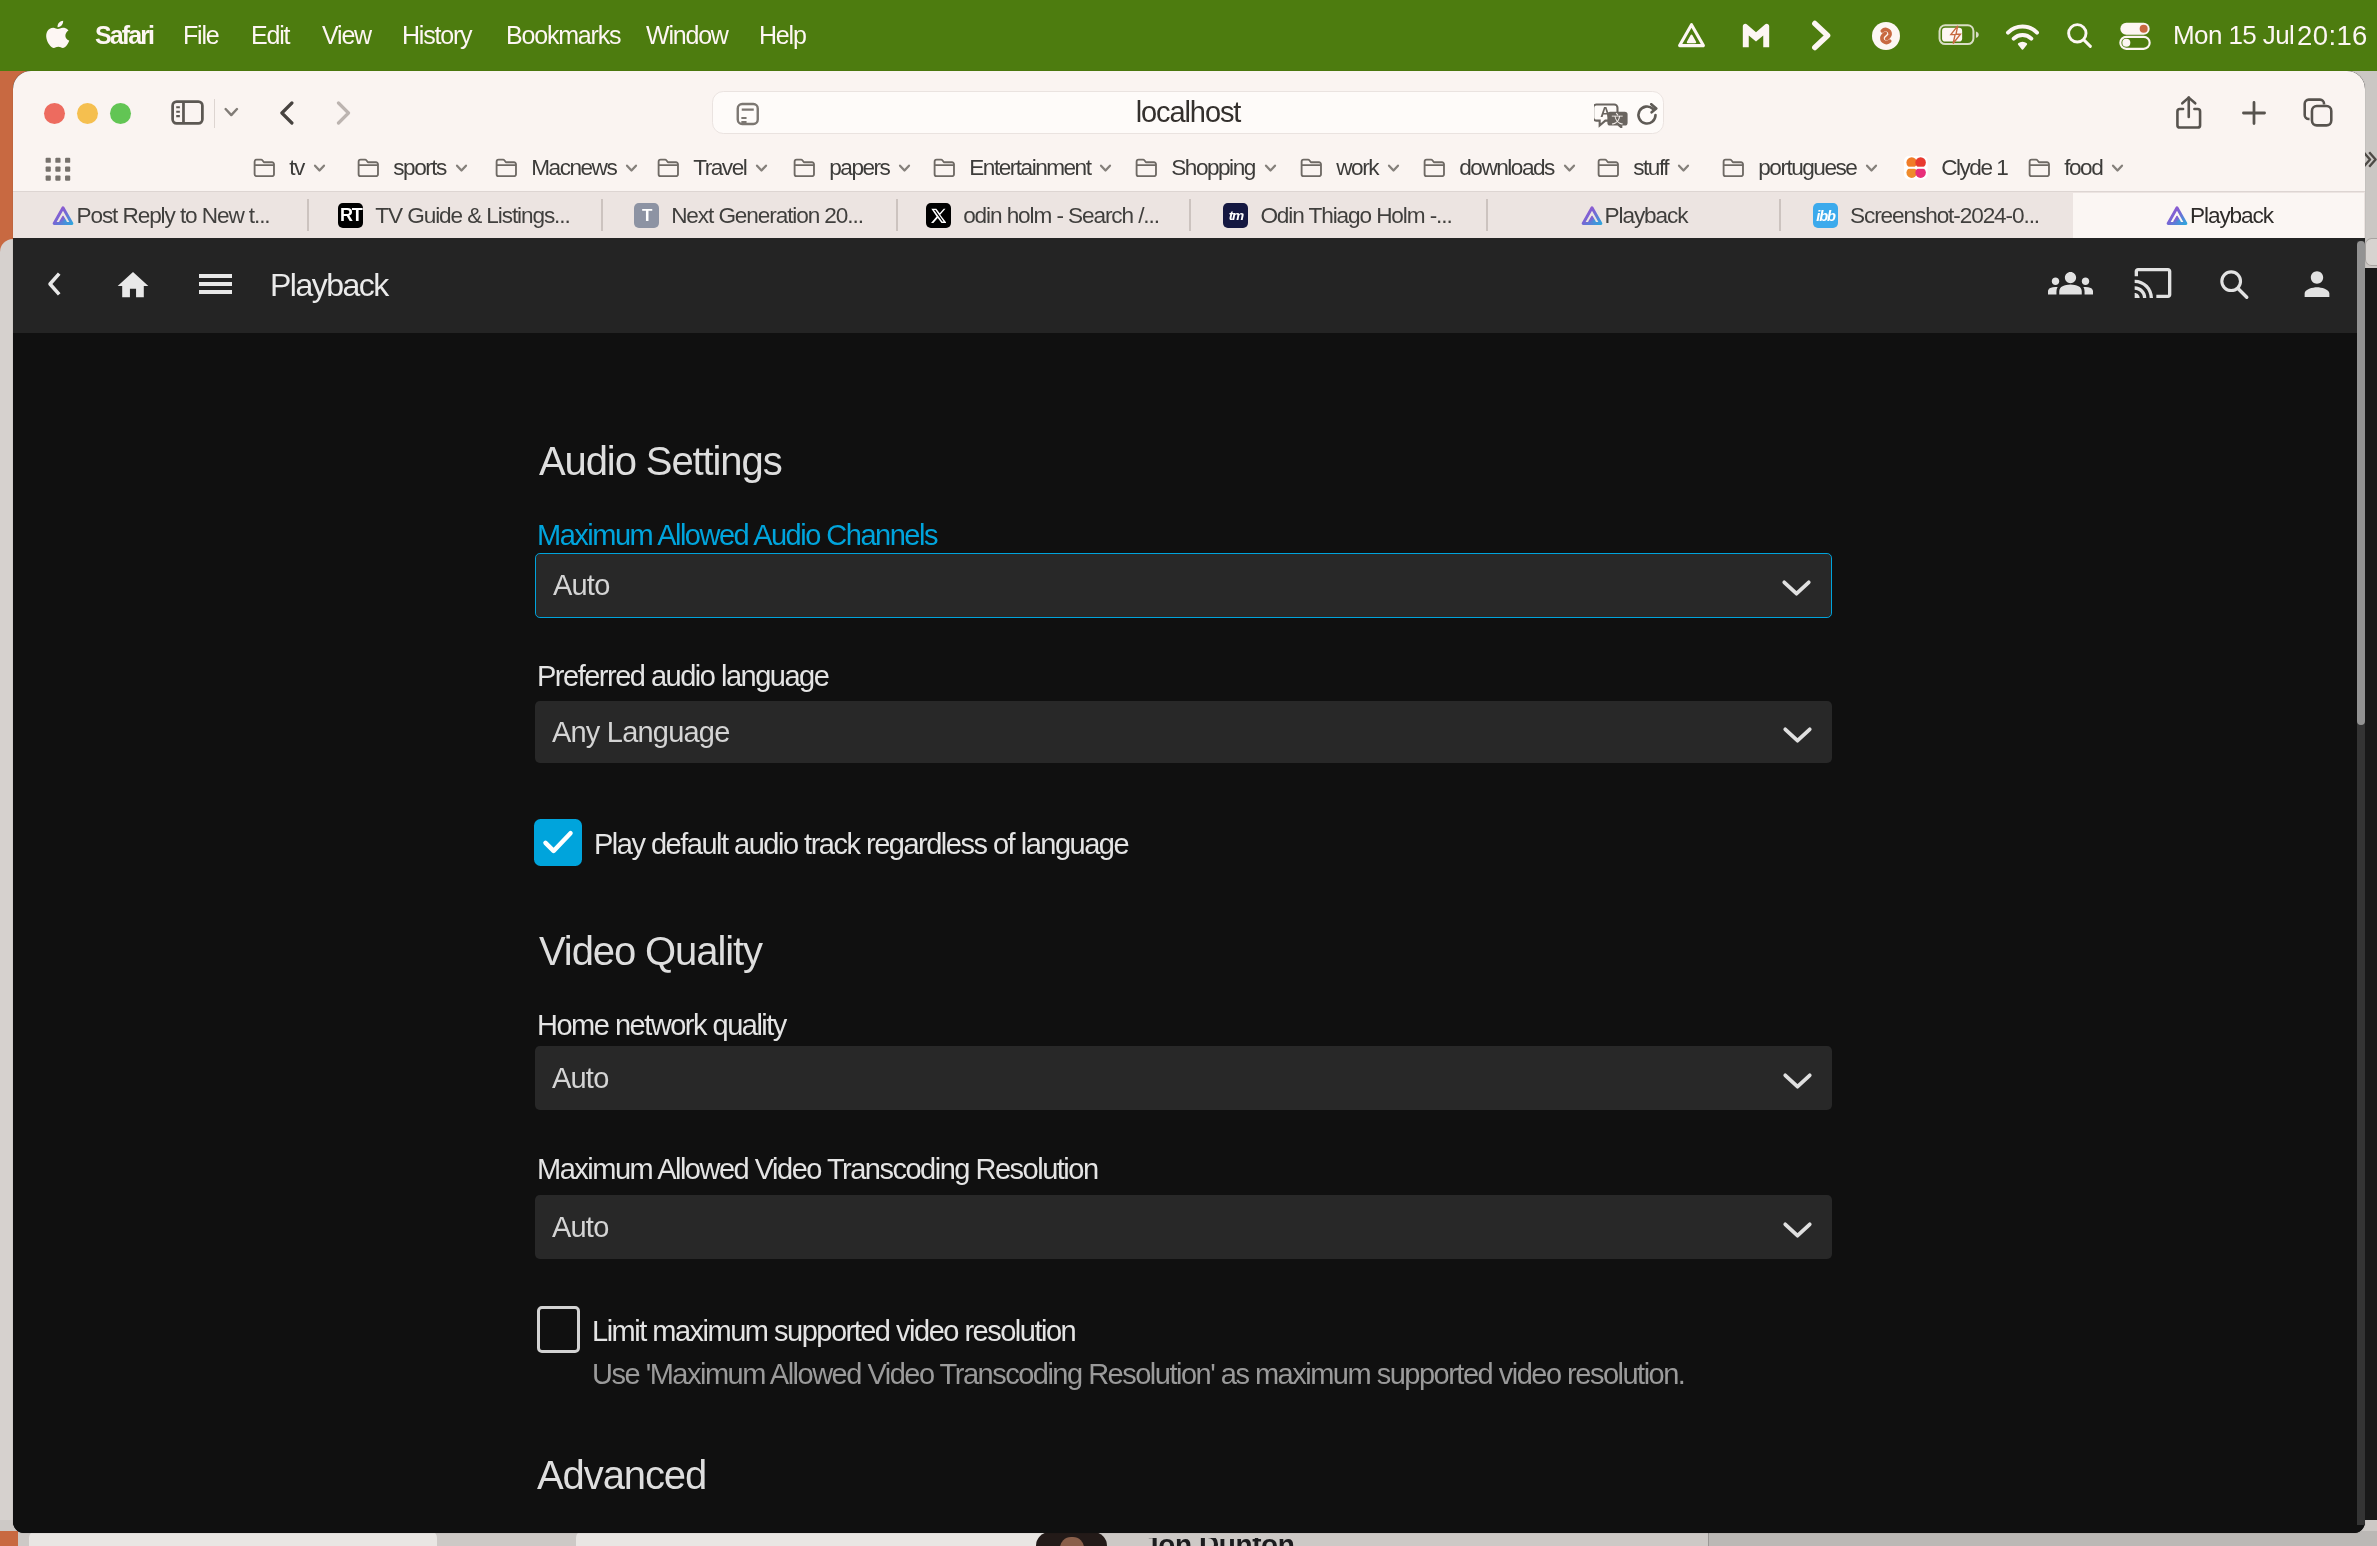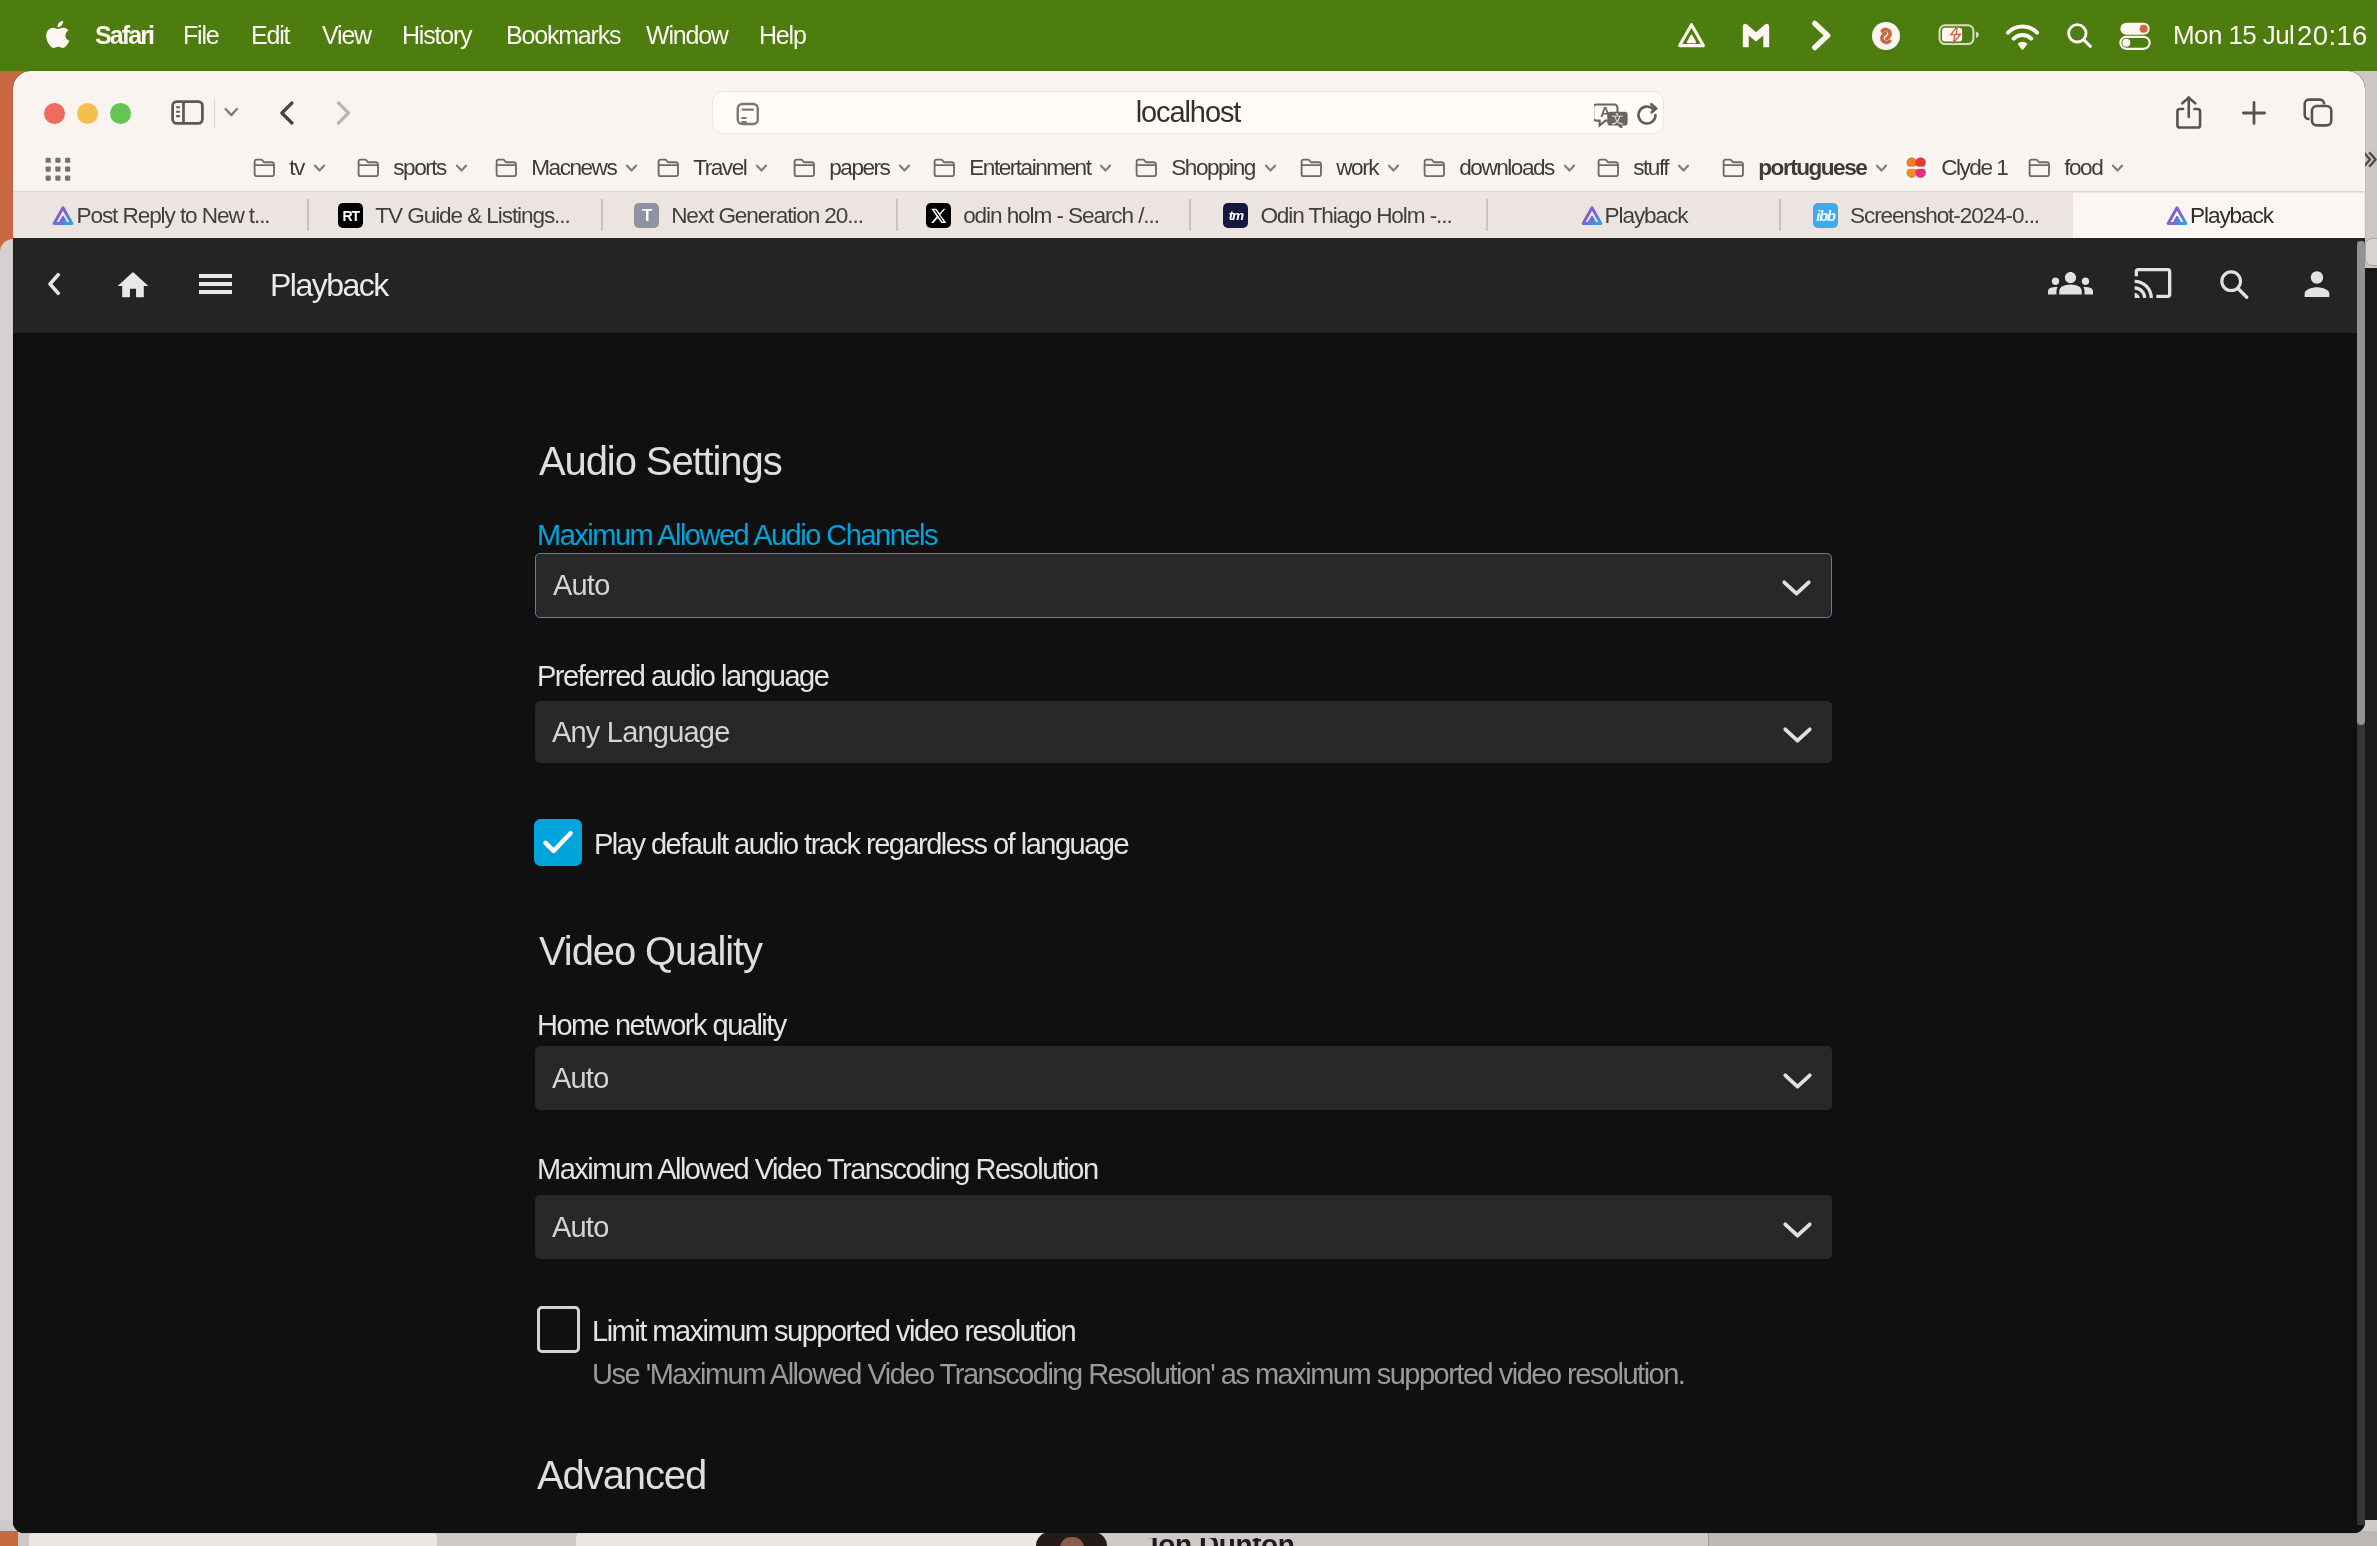--- a/index.html
+++ b/index.html
@@ -305,21 +305,21 @@
       </div>
     <div class="favitem" style="left:1584px;">
         <svg width="22.6" height="19.4" viewBox="0 0 28 24">
           <path d="M2 20 V4.5 A2.5 2.5 0 0 1 4.5 2 H10 a2 2 0 0 1 1.6 .8 L13.5 5.2 H23.5 A2.5 2.5 0 0 1 26 7.7 V20 a2.5 2.5 0 0 1 -2.5 2.5 H4.5 A2.5 2.5 0 0 1 2 20 Z M2 8.8 H26" fill="none" stroke="#6f6a65" stroke-width="2.3" stroke-linejoin="round"></path>
         </svg>
         <span class="lbl">stuff</span>
         <svg class="chev" width="13" height="9" viewBox="0 0 16 11">
           <path d="M2.5 2 L8 8 L13.5 2" fill="none" stroke="#85807b" stroke-width="2.8" stroke-linecap="round" stroke-linejoin="round"></path>
         </svg>
       </div>
-    <div class="favitem" style="left:1709px;font-weight:bold;">
+    <div class="favitem" style="left:1709px;">
         <svg width="22.6" height="19.4" viewBox="0 0 28 24">
           <path d="M2 20 V4.5 A2.5 2.5 0 0 1 4.5 2 H10 a2 2 0 0 1 1.6 .8 L13.5 5.2 H23.5 A2.5 2.5 0 0 1 26 7.7 V20 a2.5 2.5 0 0 1 -2.5 2.5 H4.5 A2.5 2.5 0 0 1 2 20 Z M2 8.8 H26" fill="none" stroke="#6f6a65" stroke-width="2.3" stroke-linejoin="round"></path>
         </svg>
         <span class="lbl">portuguese</span>
         <svg class="chev" width="13" height="9" viewBox="0 0 16 11">
           <path d="M2.5 2 L8 8 L13.5 2" fill="none" stroke="#85807b" stroke-width="2.8" stroke-linecap="round" stroke-linejoin="round"></path>
         </svg>
       </div>
     <div class="favitem" style="left:1891px;">
         <svg width="23.5" height="23.5" viewBox="0 0 29 29">
@@ -350,21 +350,21 @@
     <div class="tabsep" style="left:1473px;"></div>
     <div class="tabsep" style="left:1766px;"></div>
     <div class="tab" style="left:0; width:294px;">
         <svg width="26" height="26" viewBox="0 0 24 24">
           <path d="M12 4.4 L20.2 19 L3.8 19 Z" fill="none" stroke="url(#jfgrad)" stroke-width="2.7" stroke-linejoin="round"></path>
           <path d="M12 12.3 L14.9 17.2 L9.1 17.2 Z" fill="url(#jfgrad)" stroke="url(#jfgrad)" stroke-width="1.2" stroke-linejoin="round"></path>
         </svg>
         <span>Post Reply to New t...</span>
       </div>
     <div class="tab" style="left:294px; width:294px;">
-        <span class="ticon" style="background:#000; color:#fff; font-weight:bold; font-size:14px;">RT</span>
+        <span class="ticon" style="background:#000; color:#fff; font-weight:bold; font-size:18px;">RT</span>
         <span>TV Guide &amp; Listings...</span>
       </div>
     <div class="tab" style="left:588px; width:295px;">
         <span class="ticon" style="background:#8d93a3; color:#fff; font-weight:bold; font-size:17px;">T</span>
         <span>Next Generation 20...</span>
       </div>
     <div class="tab" style="left:883px; width:293px;">
         <span class="ticon" style="background:#000;">
           <svg width="15.4" height="15.4" viewBox="0 0 24 24">
             <path fill="#fff" d="M18.9 1.2h3.7l-8.2 9.3L24 23.2h-7.6l-5.9-7.7-6.8 7.7H0l8.7-9.9L.5 1.2h7.8l5.3 7 6.2-7zm-1.3 19.8h2L6.9 3.3H4.7l12.9 17.7z"></path>

